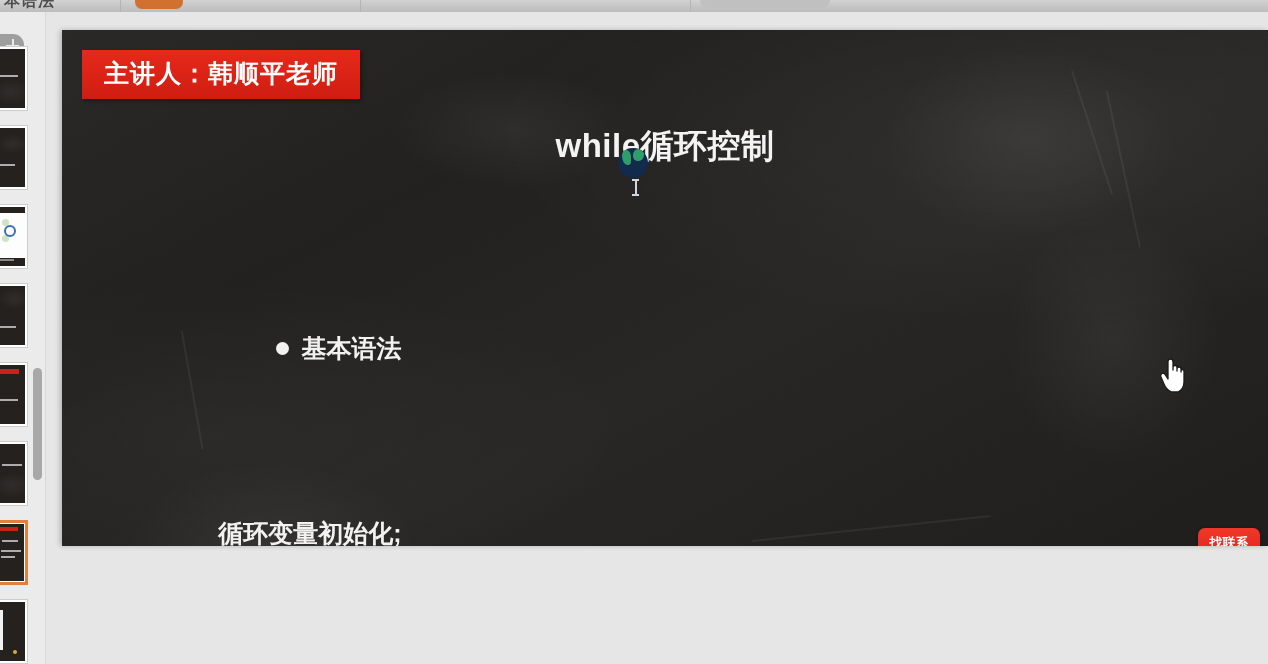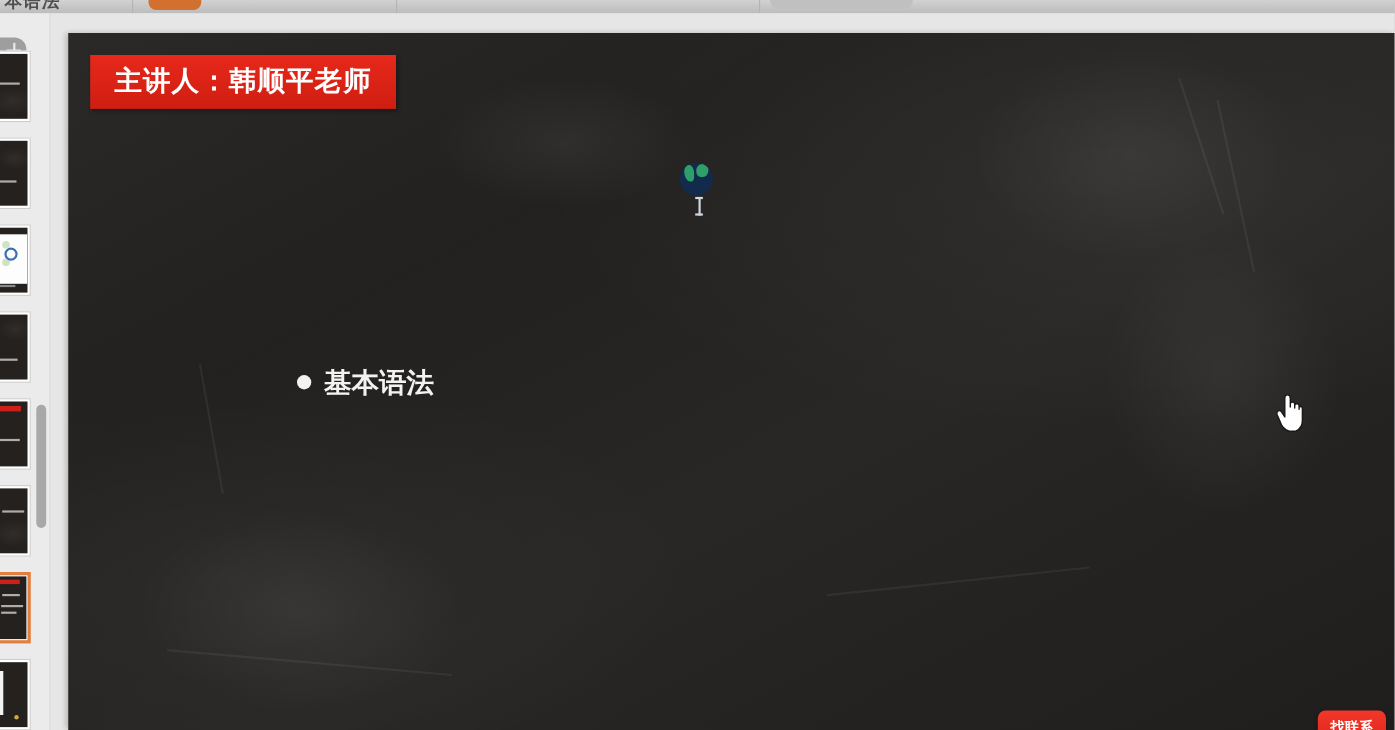--- a/index.html
+++ b/index.html
@@ -169,28 +169,27 @@
     position: absolute;
     left: 46px; top: 12px;
     width: 1222px; height: 652px;
     background: #e6e6e6;
     overflow: hidden;
   }
 
   .slide {
     position: absolute;
     left: 16px; top: 18px;
-    width: 1206px; height: 634px;
+    width: 1206px; height: 516px;
     background:
       radial-gradient(ellipse 70% 60% at 78% 20%, rgba(255,255,255,.045), rgba(255,255,255,0) 62%),
       radial-gradient(ellipse 60% 50% at 12% 78%, rgba(255,255,255,.03), rgba(255,255,255,0) 60%),
       linear-gradient(152deg, #2b2927 0%, #232120 30%, #292725 58%, #201e1d 100%);
     overflow: hidden;
     box-shadow: -2px 0 5px rgba(0,0,0,.22);
-    font-family: Liberation Serif, serif;
   }
 
   
   .smudge {
     position: absolute;
     pointer-events: none;
     border-radius: 50%;
     background: radial-gradient(ellipse at center, rgba(255,255,255,.055), rgba(255,255,255,0) 70%);
   }
   .scratch {
@@ -426,33 +425,35 @@
       <div class="smudge" style="left:60px;  top:430px; width:300px; height:190px;"></div>
       <div class="smudge" style="left:330px; top:40px;  width:240px; height:120px;"></div>
       <div class="scratch" style="left:1010px; top:40px;  width:130px; height:2px; transform:rotate(72deg);"></div>
       <div class="scratch" style="left:1045px; top:60px;  width:160px; height:1.5px; transform:rotate(78deg);"></div>
       <div class="scratch" style="left:690px; top:510px;  width:240px; height:1.5px; transform:rotate(-6deg);"></div>
       <div class="scratch" style="left:90px;  top:560px;  width:260px; height:1.5px; transform:rotate(5deg);"></div>
       <div class="scratch" style="left:120px; top:300px;  width:120px; height:1.5px; transform:rotate(80deg);"></div>
 
       <div class="speaker-banner">主讲人：韩顺平老师</div>
 
+      <div class="slide-title">while循环控制</div>
 
       <div class="globe-icon">
         <span class="land-a"></span>
         <span class="land-b"></span>
       </div>
       <div class="ibeam"></div>
 
       <div class="body-block">
 
         <div class="line">
           <span class="bullet-dot"></span><span>基本语法</span>
         </div>
 
+        <div class="line">循环变量初始化;</div>
 
         <div class="line">
           
         </div>
 
         
 
         
         
         

